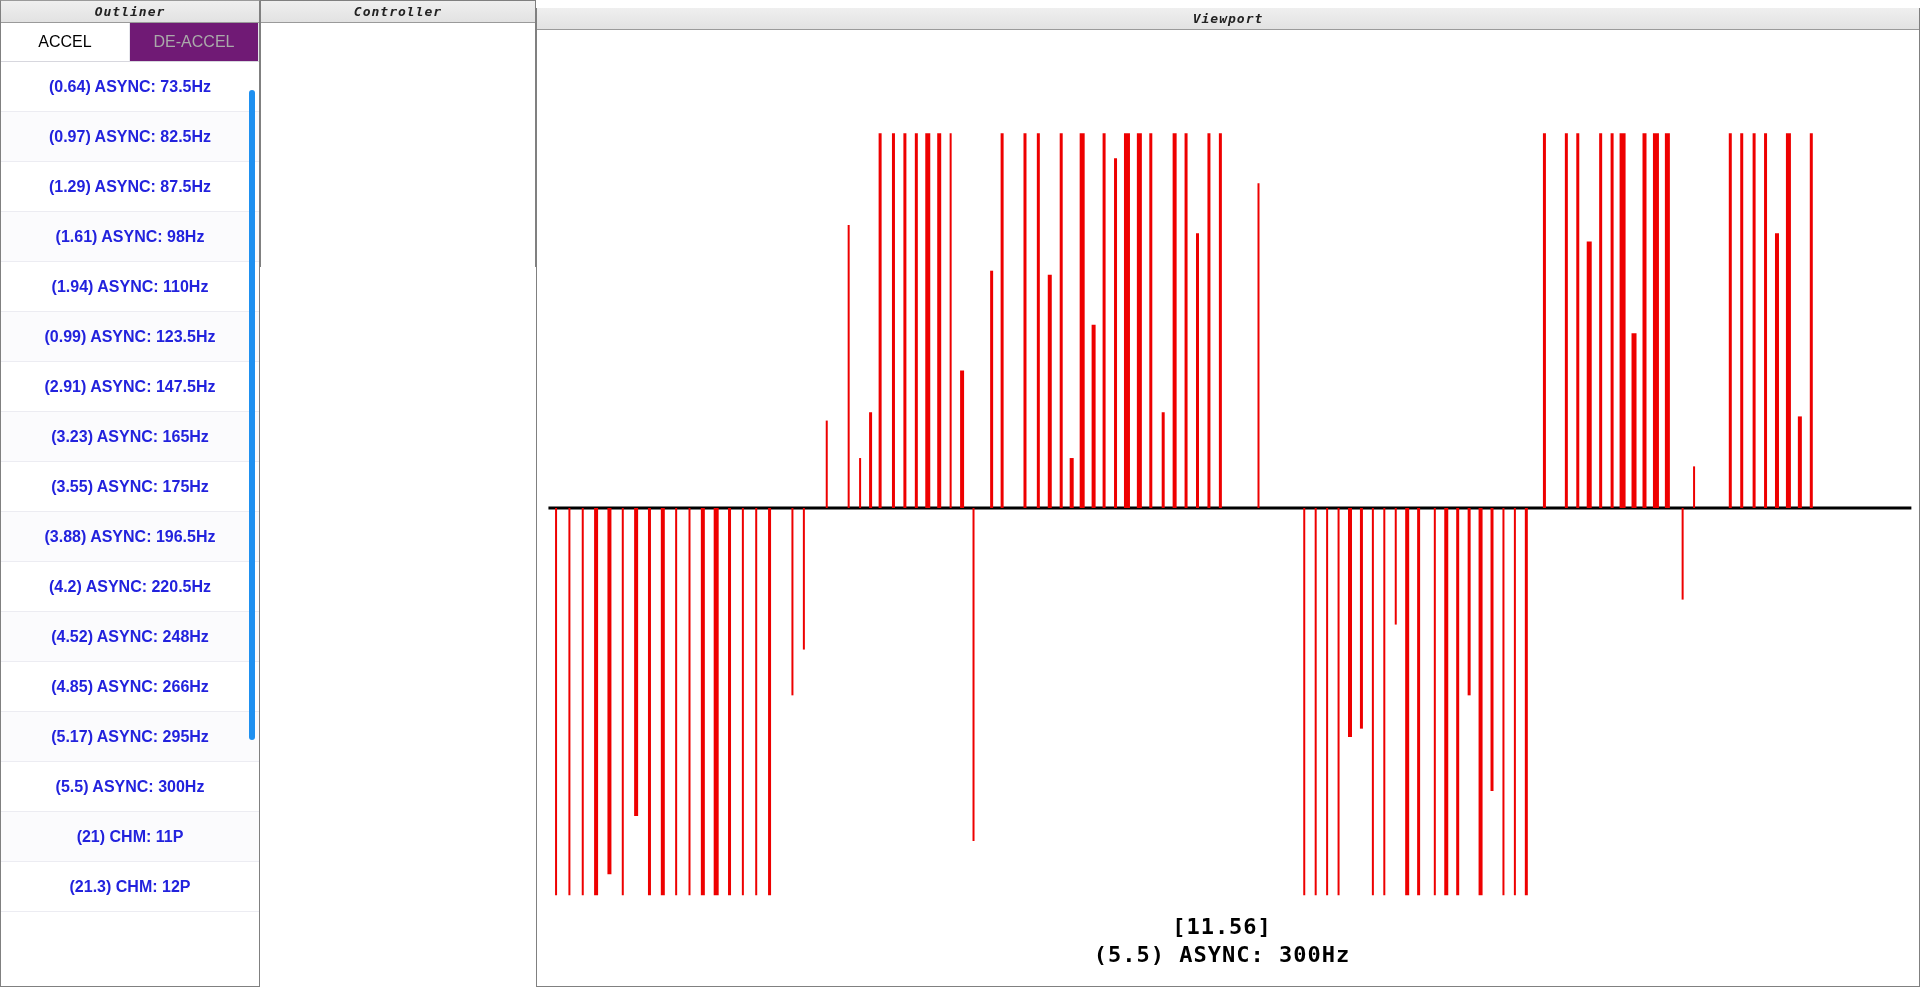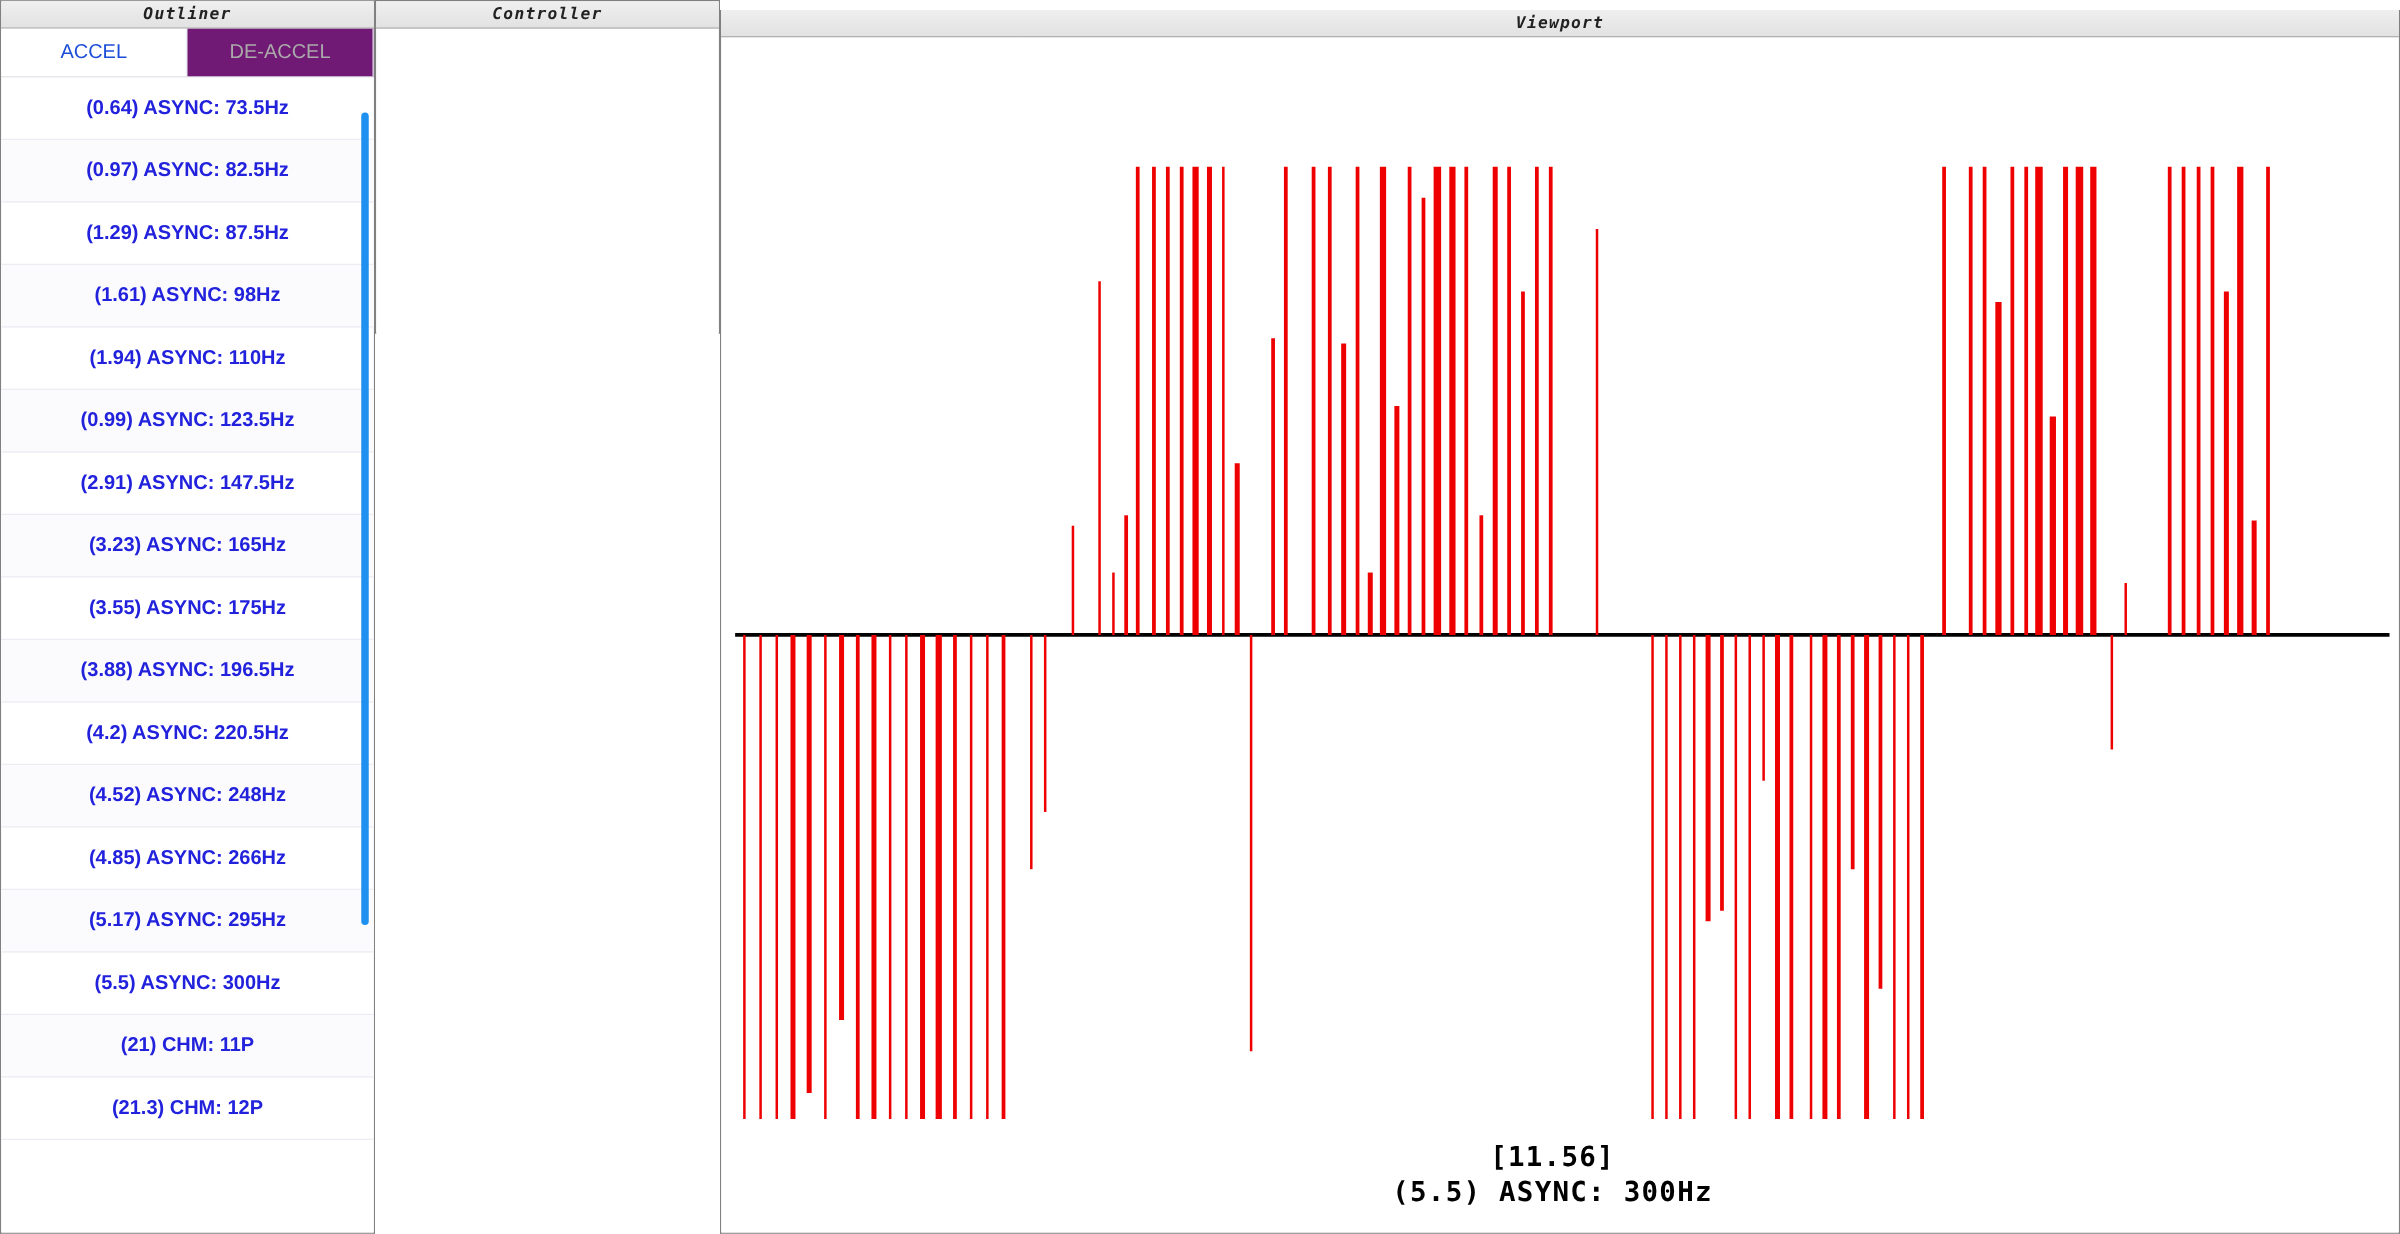--- a/index.html
+++ b/index.html
@@ -16,27 +16,27 @@
   .panel-title{
     height:21px;line-height:21px;text-align:center;
     background:linear-gradient(#efefef,#e2e2e2);
     border-bottom:1px solid #9a9a9a;
     font-family:"DejaVu Sans Mono","Liberation Mono",monospace;
     font-size:13px;font-style:italic;font-weight:bold;color:#222;
     letter-spacing:1px;
   }
 
   
-  .outliner{width:300px;height:987px;display:flex;flex-direction:column;
+  .outliner{width:260px;height:987px;display:flex;flex-direction:column;
             border-right:1px solid #808080;border-top:1px solid #9a9a9a;box-sizing:border-box;}
   .tabbar{display:flex;height:38px;background:#f3f3f7;border-bottom:1px solid #d7d7de;flex:0 0 auto;}
   .tab{flex:1;display:flex;align-items:center;justify-content:center;
        font-size:16px;font-weight:500;color:#aaaaaa;background:#701a75;cursor:pointer;
        border-right:1px solid #e6e6ec;box-sizing:border-box;}
-  .tab.active{color:#1d4ed8;background:#ffffff;}
+  .tab.active{color:#000000;background:#ffffff;}
   .list-wrap{position:relative;flex:1 1 auto;overflow:hidden;background:#ffffff;}
   .list{list-style:none;margin:0;padding:0;}
   .list li{
     height:50px;line-height:50px;text-align:center;
     font-size:16px;color:#2222dd;font-weight:600;
     border-bottom:1px solid #ececf2;
     box-sizing:border-box;cursor:pointer;white-space:nowrap;
   }
   .list li:nth-child(even){background:#fbfbfd;}
   .scrollbar{position:absolute;top:0;right:4px;width:6px;height:100%;}

